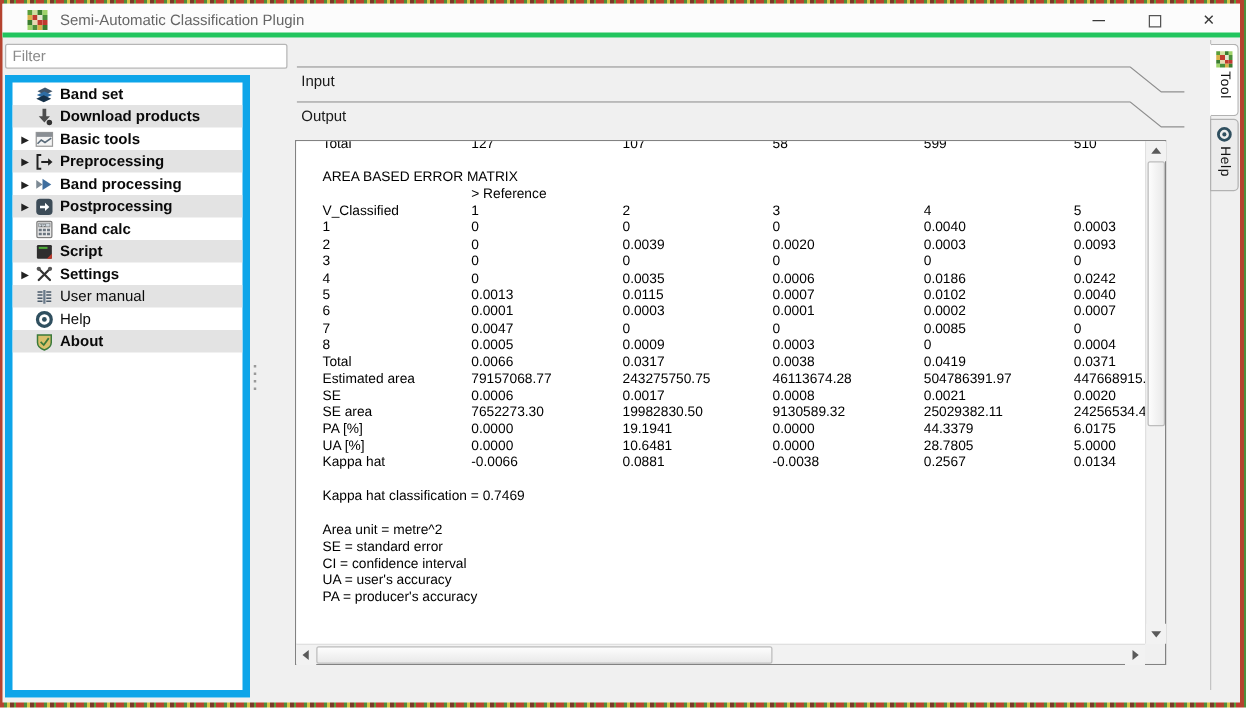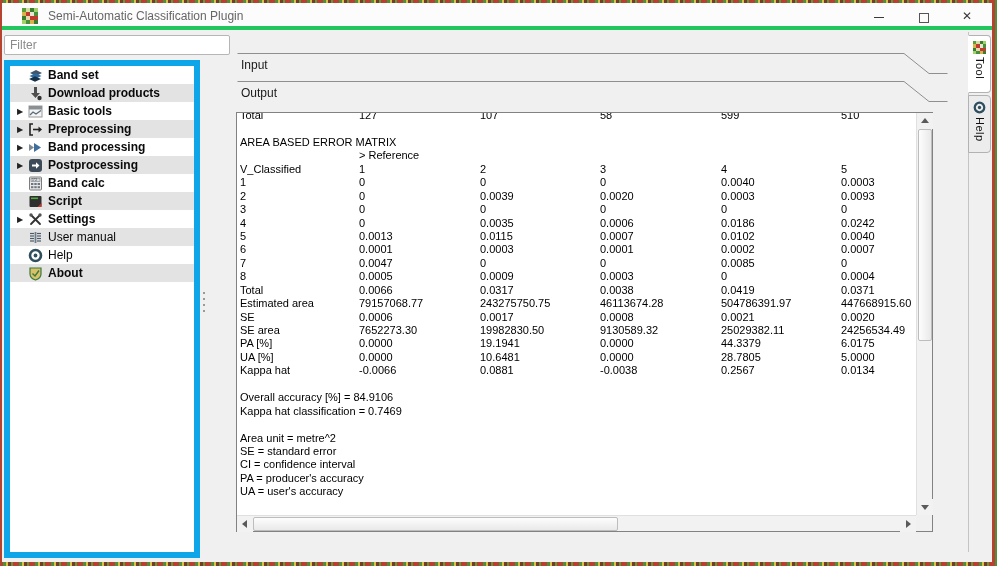--- a/index.html
+++ b/index.html
@@ -77,21 +77,21 @@
   .side-tab .tab-icon { width: 13px; height: 13px; }
   .side-tab .tab-icon svg { width: 13px; height: 13px; display: block; }
   .side-tab .tab-label { writing-mode: vertical-rl; font-size: 11px; color: #111; letter-spacing: .5px; }
 
   
   .textarea {
     position: absolute; left: 234px; top: 109px; width: 697px; height: 420px;
     background: #fff; border: 1px solid #828282;
   }
   .log-view { position: absolute; left: 0; top: 0; width: 679px; height: 402px; overflow: hidden; background: #fff; }
-  .log-lines { margin-top: -4px; padding-left: 3px; }
+  .log-lines { margin-top: -4px; padding-left: 3px; margin-left: 18px; }
   .log-line { height: 13.45px; line-height: 13.45px; font-size: 11px; color: #000; white-space: pre; }
   .log-line.grid { display: grid; grid-template-columns: 119px 121px 120px 121px 120px 1fr; }
   .log-line span { overflow: visible; white-space: pre; }
 
   
   .vscroll { position: absolute; right: 0; top: 0; width: 16px; height: 402px; background: #f2f2f2; border-left: 1px solid #e0e0e0; }
   .hscroll { position: absolute; left: 0; bottom: 0; height: 16px; width: 679px; background: #f2f2f2; border-top: 1px solid #e0e0e0; }
   .sb-corner { position: absolute; right: 0; bottom: 0; width: 16px; height: 16px; background: #f0f0f0; }
   .sb-btn { position: absolute; width: 16px; height: 16px; background: #f2f2f2; }
   .sb-btn .tri { position: absolute; width: 0; height: 0; }
@@ -330,28 +330,27 @@
           <div class="log-line grid"><span>7</span><span>0.0047</span><span>0</span><span>0</span><span>0.0085</span><span>0</span></div>
           <div class="log-line grid"><span>8</span><span>0.0005</span><span>0.0009</span><span>0.0003</span><span>0</span><span>0.0004</span></div>
           <div class="log-line grid"><span>Total</span><span>0.0066</span><span>0.0317</span><span>0.0038</span><span>0.0419</span><span>0.0371</span></div>
           <div class="log-line grid"><span>Estimated area</span><span>79157068.77</span><span>243275750.75</span><span>46113674.28</span><span>504786391.97</span><span>447668915.60</span></div>
           <div class="log-line grid"><span>SE</span><span>0.0006</span><span>0.0017</span><span>0.0008</span><span>0.0021</span><span>0.0020</span></div>
           <div class="log-line grid"><span>SE area</span><span>7652273.30</span><span>19982830.50</span><span>9130589.32</span><span>25029382.11</span><span>24256534.49</span></div>
           <div class="log-line grid"><span>PA [%]</span><span>0.0000</span><span>19.1941</span><span>0.0000</span><span>44.3379</span><span>6.0175</span></div>
           <div class="log-line grid"><span>UA [%]</span><span>0.0000</span><span>10.6481</span><span>0.0000</span><span>28.7805</span><span>5.0000</span></div>
           <div class="log-line grid"><span>Kappa hat</span><span>-0.0066</span><span>0.0881</span><span>-0.0038</span><span>0.2567</span><span>0.0134</span></div>
           <div class="log-line">&nbsp;</div>
-          <div class="log-line">Overall accuracy [%] = 84.9106</div>
           <div class="log-line">Kappa hat classification = 0.7469</div>
           <div class="log-line">&nbsp;</div>
           <div class="log-line">Area unit = metre^2</div>
           <div class="log-line">SE = standard error</div>
           <div class="log-line">CI = confidence interval</div>
+          <div class="log-line">UA = user's accuracy</div>
           <div class="log-line">PA = producer's accuracy</div>
-          <div class="log-line">UA = user's accuracy</div>
         </div>
     </div>
     <div class="vscroll">
       <div class="sb-btn sb-up">
           <i class="tri"></i>
         </div>
       <div class="v-thumb"></div>
       <div class="sb-btn sb-down">
           <i class="tri"></i>
         </div>

